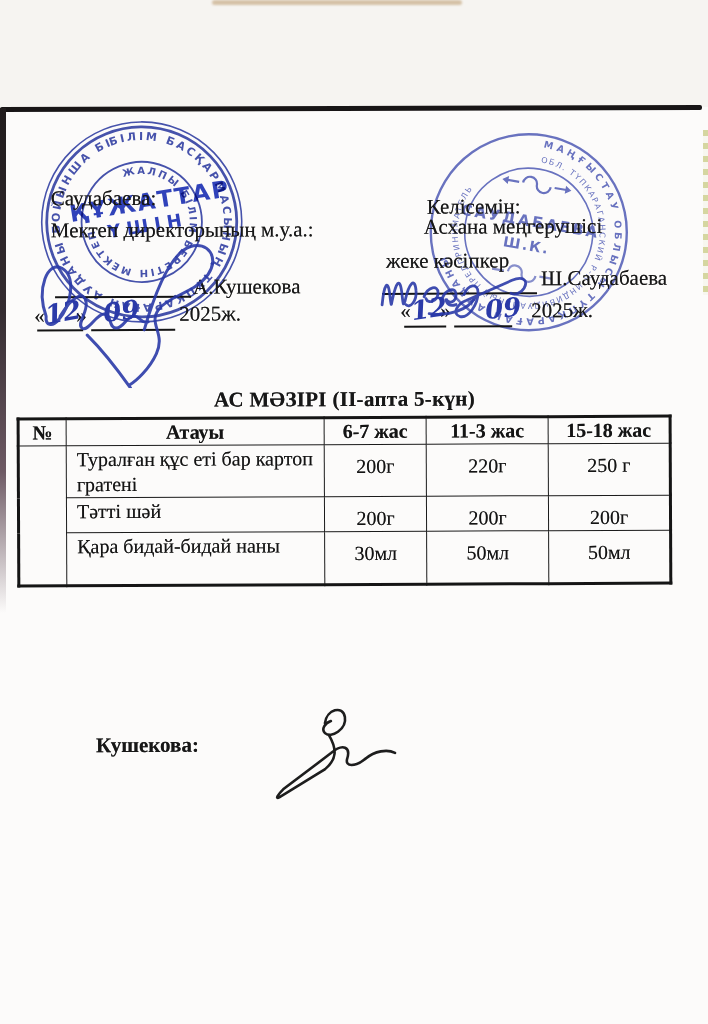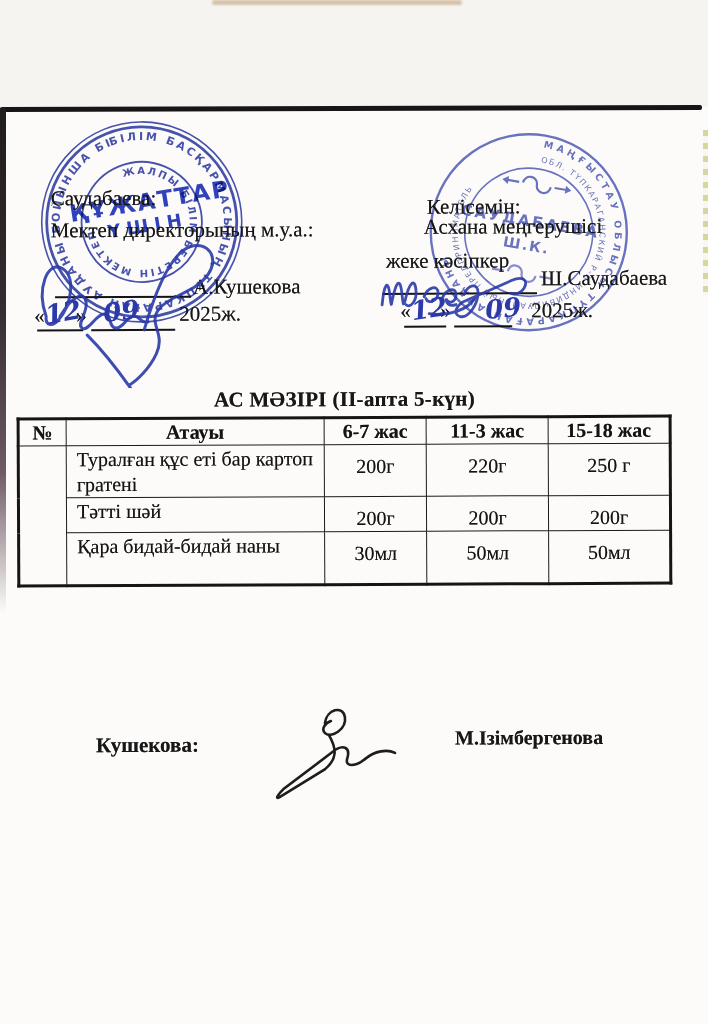--- a/index.html
+++ b/index.html
@@ -202,16 +202,15 @@
     <div class="txt b" style="left:95px;top:733px;">Кушекова:</div>
 
     <svg class="sig" style="left:266px;top:697px;" width="135" height="110" viewBox="0 0 135 110" xmlns="http://www.w3.org/2000/svg">
       <g fill="none" stroke="#1d1d1d" stroke-width="2.6" stroke-linecap="round">
         <path d="M58,26 C60,12 76,8 78,20 C80,32 64,42 58,36 C54,32 58,26 64,24"></path>
         <path d="M62,38 C70,52 70,62 58,72 L12,100 C8,102 10,98 16,92 L64,56 C76,46 84,50 80,62 C78,70 88,70 98,62"></path>
         <path d="M98,62 C108,54 120,52 128,56"></path>
       </g>
     </svg>
 
-    <div class="txt b" style="left:454px;top:727px;font-size:20px;">М.Ізімбергенова</div>
 
   </div>
 </div>
 
 </body></html>

